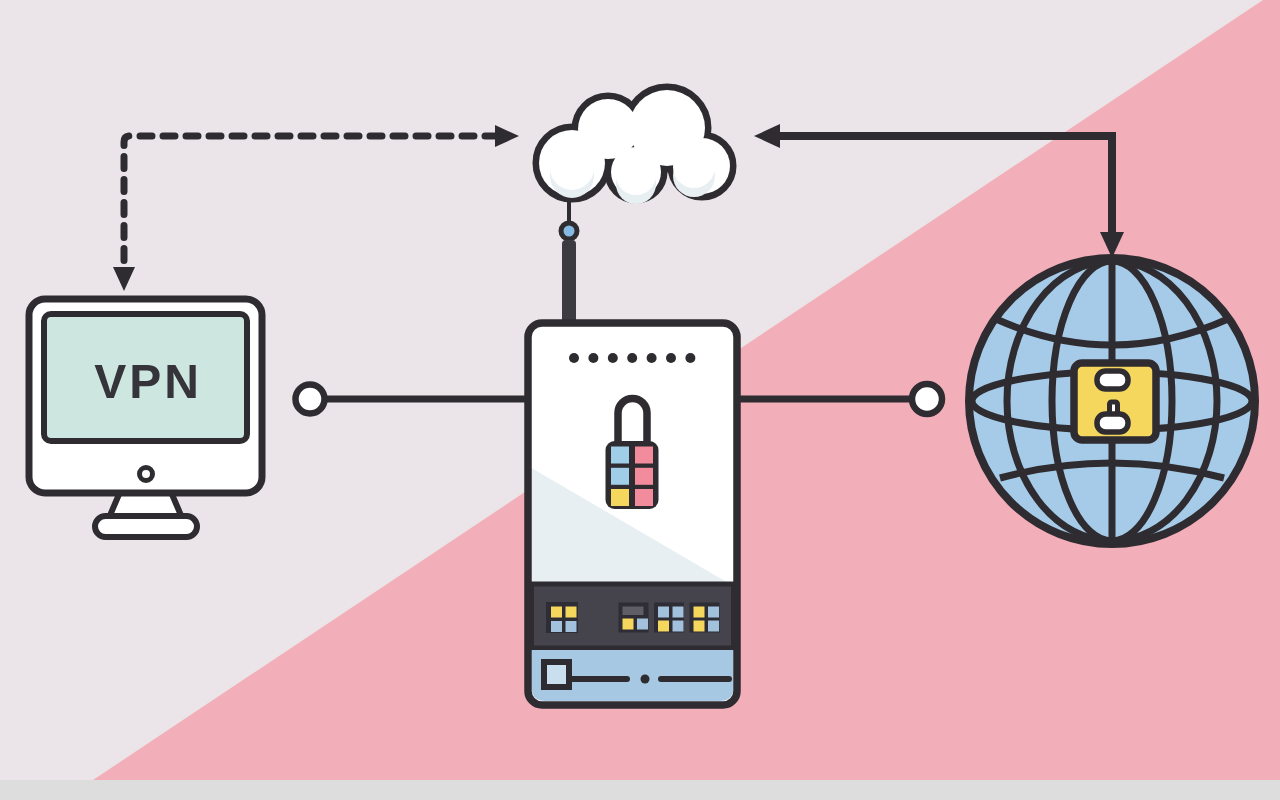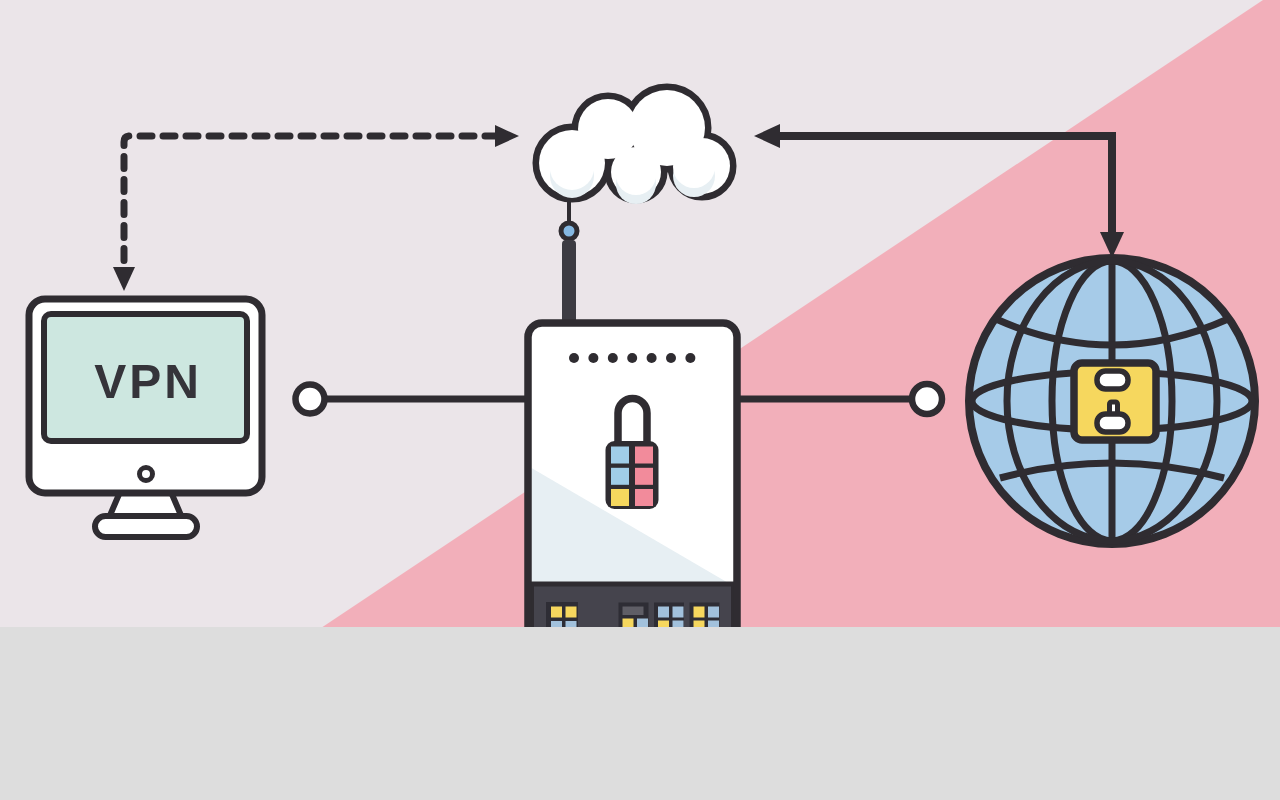--- a/index.html
+++ b/index.html
@@ -1,16 +1,16 @@
 <!DOCTYPE html>
 <html style="--background-top: #ebe5e9; --background-bottom: #f2afba; --outline: #2f2c31; --screen: #cde7e0; --globe: #a6cbe8; --accent-blue: #a0cde8; --accent-pink: #f28b9b; --accent-yellow: #f6d75e; --panel-dark: #45444d; --panel-blue: #a6c8e2;"><head>
 <meta charset="utf-8">
 <style>
   html,body{margin:0;padding:0;background:#ddd;}
-  .stage{position:relative;width:1280px;height:627px;overflow:hidden;
+  .stage{position:relative;width:1280px;height:780px;overflow:hidden;
          font-family:"Liberation Sans",sans-serif;}
   svg{display:block;}
   
   .ink-s{stroke:var(--outline,#2f2c31);}
   .f-ink{fill:var(--outline,#2f2c31);}
   .f-white{fill:#ffffff;}
   .f-none{fill:none;}
   .f-bgtop{fill:var(--background-top,#ebe5e9);}
   .f-bgbottom{fill:var(--background-bottom,#f2afba);}
   .f-screen{fill:var(--screen,#cfe9e0);}

